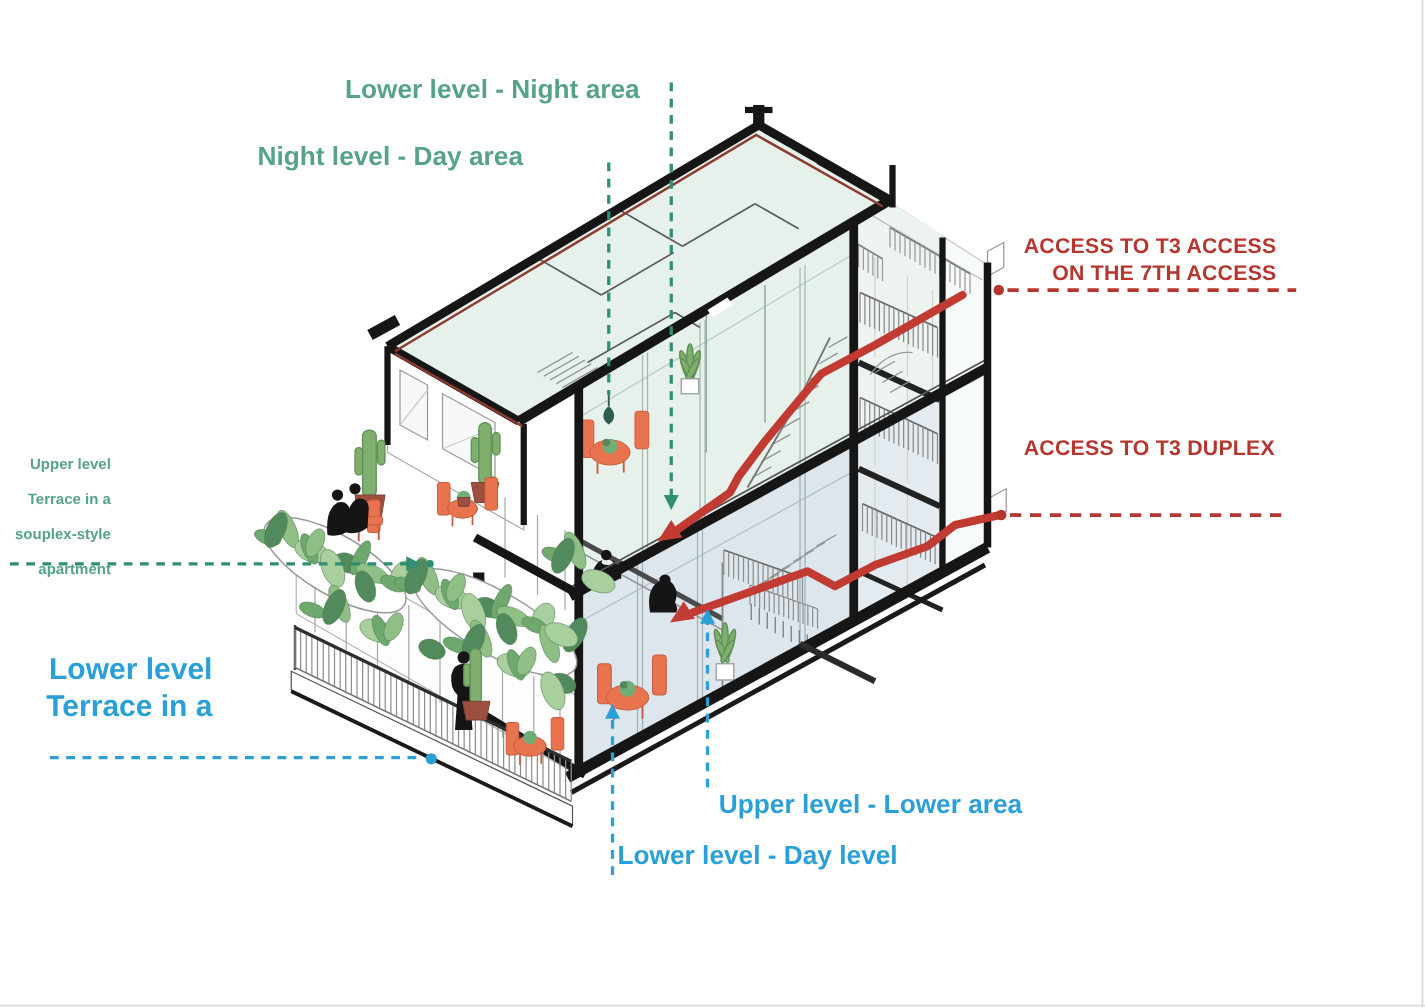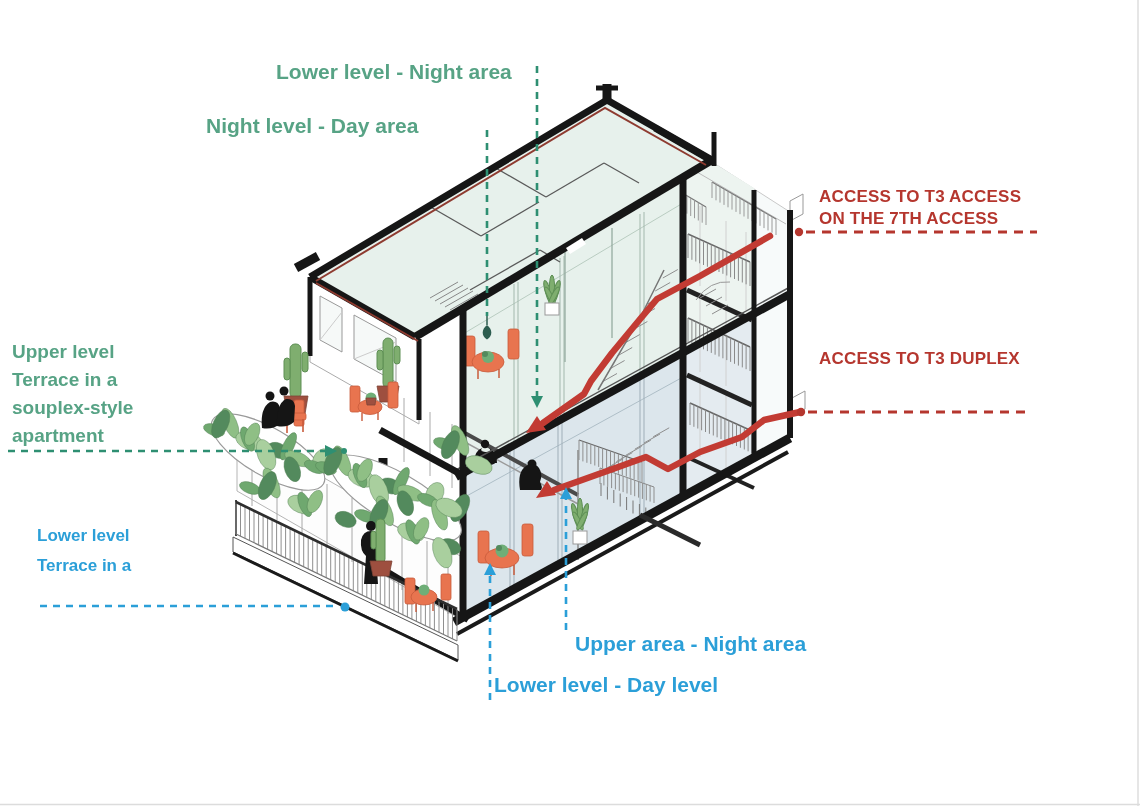--- a/index.html
+++ b/index.html
@@ -6,26 +6,26 @@
     --green:#57A385; --greenLine:#2E8F72; --greenDark:#2C5D4F;
     --blue:#2B9FD8; --red:#B5362E; --redPath:#C23B33;
     --orange:#E8744F; --orangeDark:#C85B3B;
     --mint:#E7F1EC; --mintLight:#EDF4F0; --lower:#DCE6EC; --lowerLight:#E4EBF0;
     --wall:#161616;
   }
   html,body{margin:0;padding:0;}
   body{width:1140px;height:806px;position:relative;background:#fff;overflow:hidden;
        font-family:"Liberation Sans", sans-serif;}
   #scene{position:absolute;left:0;top:0;width:1140px;height:806px;}
-  .lbl{position:absolute;font-weight:700;white-space:nowrap;}
+  .lbl{position:absolute;font-weight:700;white-space:nowrap;text-align:right;}
   .lbl.green{color:var(--green);font-size:21px;}
   .lbl.blue{color:var(--blue);font-size:21px;}
   .lbl.red{color:var(--red);font-size:17px;line-height:22px;letter-spacing:.2px;}
-  .lbl.block-green{font-size:19px;line-height:28px;}
-  .lbl.block-blue{font-size:17px;line-height:30px;}
+  .lbl.block-green{font-size:12px;line-height:28px;margin-top:19px;}
+  .lbl.block-blue{font-size:24px;line-height:30px;}
   
   .wallS{stroke:var(--wall);}
   .mintF{fill:var(--mint);} .mintL{fill:var(--mintLight);}
   .lowF{fill:var(--lower);} .lowL{fill:var(--lowerLight);}
   .orangeF{fill:var(--orange);stroke:var(--orangeDark);stroke-width:.8;}
   .redP{stroke:var(--redPath);fill:none;stroke-linejoin:round;stroke-linecap:round;}
   .redF{fill:var(--redPath);}
   .redD{stroke:var(--red);} .redDot{fill:var(--red);}
   .gLine{stroke:var(--greenLine);} .gFill{fill:var(--greenLine);}
   .bLine{stroke:var(--blue);} .bFill{fill:var(--blue);}
@@ -663,17 +663,17 @@
   <div>Terrace in a</div>
 </div>
 <div class="lbl red" style="left:819px;top:186px">
   <div>ACCESS TO T3 ACCESS</div>
   <div>ON THE 7TH ACCESS</div>
 </div>
 <div class="lbl red" style="left:819px;top:348px">
   <div>ACCESS TO T3 DUPLEX</div>
 </div>
 <div class="lbl blue" style="left:575px;top:632px">
-  <span>Upper area - Night area</span>
+  <span>Upper level - Lower area</span>
 </div>
 <div class="lbl blue" style="left:494px;top:673px">
   <span>Lower level - Day level</span>
 </div>
 
 </body></html>

